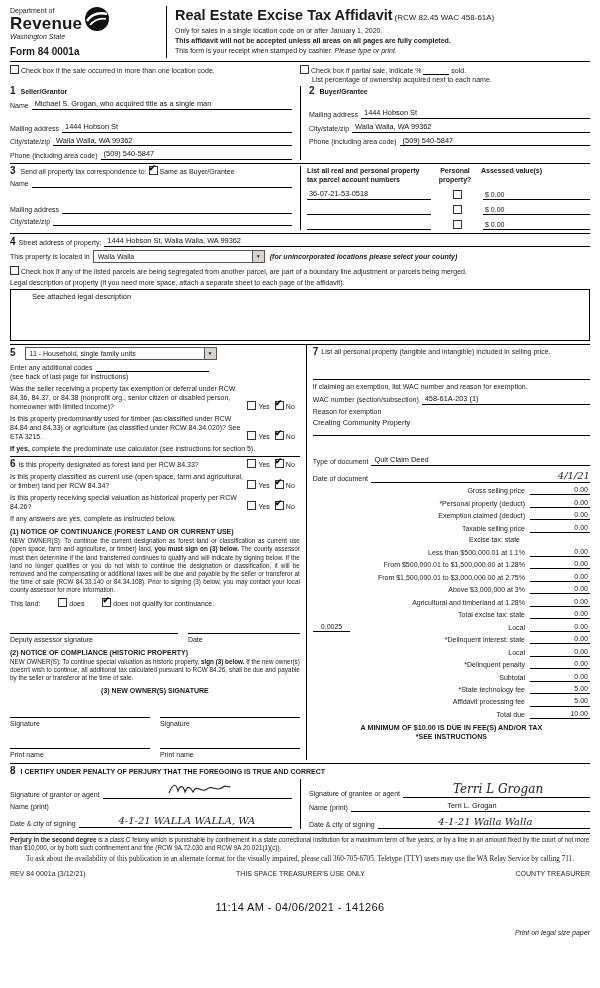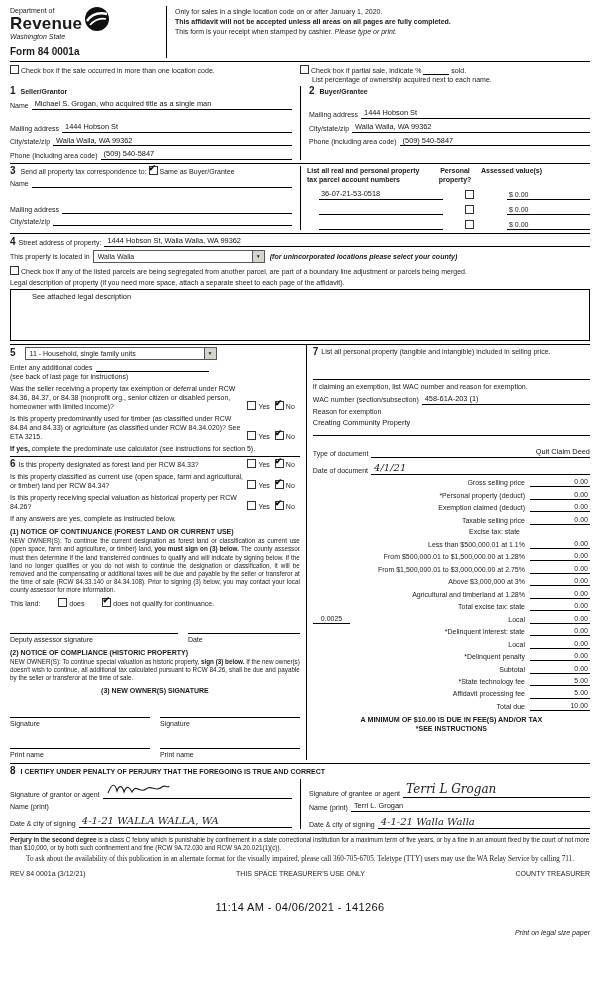--- a/index.html
+++ b/index.html
@@ -49,21 +49,21 @@
   .half.rb{border-left:1px solid #000;padding-left:8px;padding-right:0;}
 
   
   .s3left{width:50%;box-sizing:border-box;padding-right:8px;}
   .s3right{width:50%;box-sizing:border-box;border-left:1px solid #000;padding-left:6px;}
   .ptc1{width:118px;padding-right:4px;}
   .ptc2{width:52px;text-align:center;}
   .ptc3{flex:1;}
   .pt-head{font-weight:bold;margin-bottom:2px;}
   .pt-row{align-items:flex-end;margin-top:5px;}
-  .pfill{border-bottom:.8px solid #000;min-height:8px;padding-left:2px;margin-left:12px;}
+  .pfill{border-bottom:.8px solid #000;min-height:8px;padding-left:2px;}
 
   
   .legalbox{border:1px solid #000;height:52px;margin-top:2px;padding:2px 21px;box-sizing:border-box;}
 
   
   .combo{display:inline-flex;border:1px solid #555;align-items:stretch;background:#fff;height:11px;}
   .combo .cv{padding:0 4px;line-height:11px;font-size:7px;}
   .combo .ca{width:11px;background:#d8d4cc;border-left:1px solid #555;text-align:center;
              font-size:5px;line-height:11px;color:#222;}
 
@@ -84,21 +84,21 @@
   .tlabel{flex:1;display:flex;justify-content:flex-end;align-items:flex-end;padding-right:5px;text-align:right;}
   .tval{width:58px;border-bottom:.8px solid #000;text-align:right;padding-right:2px;min-height:8px;}
   .ratefill{margin-right:auto;border-bottom:.8px solid #000;padding:0 8px;}
   .theader{justify-content:flex-end;padding-right:70px;}
 
   
   .hand{font-family:"DejaVu Serif",serif;font-style:italic;font-size:10px;color:#222;}
   .hand-big{font-family:"DejaVu Serif",serif;font-style:italic;font-size:12px;color:#222;}
 
   
-  .sec8col{width:50%;box-sizing:border-box;padding-right:8px;}
+  .sec8col{width:50%;box-sizing:border-box;padding-right:8px;text-align:center;}
   .sec8col.rb{border-left:1px solid #000;padding-left:8px;padding-right:0;}
 
   
   .footer{border-top:1px solid #000;margin-top:4px;padding-top:2px;}
   .footrow{display:flex;justify-content:space-between;margin-top:4px;}
   .stamp{text-align:center;font-size:11px;letter-spacing:.4px;margin-top:22px;color:#111;}
   .printnote{text-align:right;font-style:italic;font-size:7px;margin-top:14px;}
 </style>
 </head>
 <body>
@@ -117,20 +117,24 @@
           <svg width="26" height="26" viewBox="0 0 26 26">
             <circle cx="13" cy="13" r="12" fill="#111"></circle>
             <path d="M3 15 Q10 5 23 8" stroke="#fff" stroke-width="2.4" fill="none"></path>
             <path d="M6 19 Q13 11 22 13" stroke="#fff" stroke-width="1.6" fill="none"></path>
           </svg>
         </span>
       </div>
       <div class="form-number">Form 84 0001a</div>
     </div>
     <div class="hdr-right">
+      <div>
+        <span class="title">Real Estate Excise Tax Affidavit</span>
+        <span class="title-code">(RCW 82.45 WAC 458-61A)</span>
+      </div>
       <div class="note">Only for sales in a single location code on or after January 1, 2020.</div>
       <div class="note b">This affidavit will not be accepted unless all areas on all pages are fully completed.</div>
       <div class="note">
         <span>This form is your receipt when stamped by cashier.</span>
         <span class="i">Please type or print.</span>
       </div>
     </div>
   </div>
 
   <div class="topchecks row">
@@ -385,27 +389,27 @@
         <div>If claiming an exemption, list WAC number and reason for exemption.</div>
         <div class="lrow">
           <span class="lab">WAC number (section/subsection)</span>
           <span class="fill val">458-61A-203 (1)</span>
         </div>
         <div style="margin-top:2px;">Reason for exemption</div>
         <div class="val" style="margin-top:2px;">Creating Community Property</div>
       </div>
 
       <div style="border-top:1px solid #000;margin-top:8px;padding-top:3px;">
-        <div class="lrow" style="margin-top:8px;text-align:right;">
+        <div class="lrow" style="margin-top:16px;">
           <span class="lab">Type of document</span>
           <span class="fill val">Quit Claim Deed</span>
         </div>
         <div class="lrow">
           <span class="lab">Date of document</span>
-          <span class="fill hand" style="text-align:left;">4/1/21</span>
+          <span class="fill hand" style="text-align:right;">4/1/21</span>
         </div>
 
         <div class="trow">
             <span class="tlabel">Gross selling price</span>
             <span class="tval">0.00</span>
           </div>
         <div class="trow">
             <span class="tlabel">*Personal property (deduct)</span>
             <span class="tval">0.00</span>
           </div>

